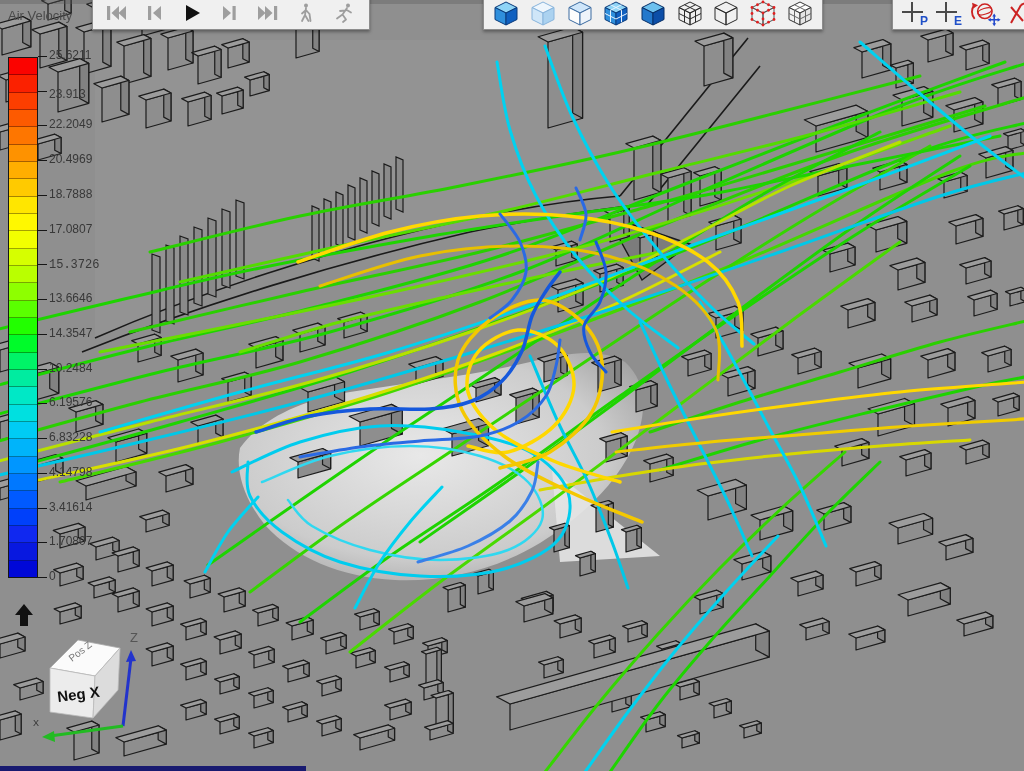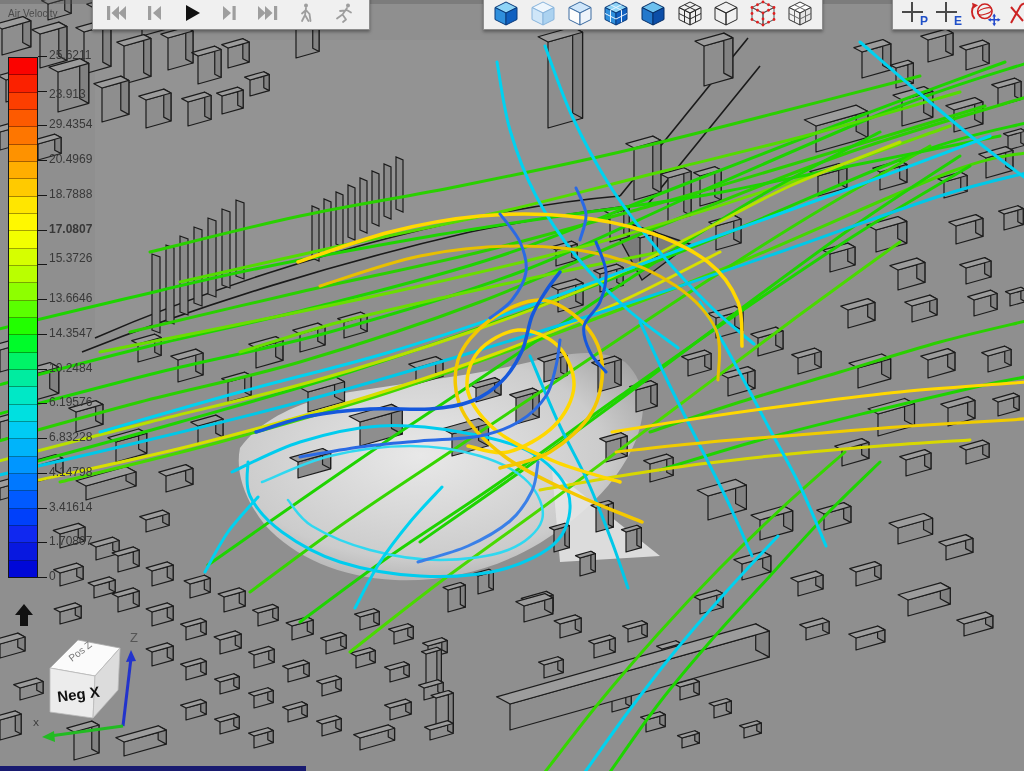--- a/index.html
+++ b/index.html
@@ -10,21 +10,21 @@
   .toolbar{position:absolute;top:-8px;height:38px;background:#f0f0f0;
            border:1px solid #8d8d8d;box-shadow:0 2px 3px rgba(0,0,0,.35);
            display:flex;align-items:flex-end;padding:0 6px 2px 6px;box-sizing:border-box;gap:4px;}
   .tb-btn{width:34px;height:28px;display:flex;align-items:center;justify-content:center;
           background:transparent;border:none;padding:0;cursor:pointer;}
   .tb-btn svg{display:block;}
   .top-smudge{position:absolute;left:0;top:0;width:1024px;height:4px;background:#5a5a5a;opacity:.35;}
   .tr-dark{position:absolute;right:0;top:0;width:6px;height:30px;background:#303030;}
   
   #legend{position:absolute;left:0;top:0;width:200px;height:620px;pointer-events:none;}
-  #legend-title{position:absolute;left:8px;top:8px;font-size:10px;color:#4a4a4a;}
+  #legend-title{position:absolute;left:8px;top:8px;font-size:13px;color:#4a4a4a;}
   #legend-bar{position:absolute;left:8px;top:57px;width:30px;height:521px;
               border:1.5px solid #161616;box-sizing:border-box;display:flex;flex-direction:column;}
   #legend-bar .seg{flex:1;border-bottom:1px solid rgba(0,0,0,.35);}
   #legend-bar .seg:last-child{border-bottom:none;}
   .tickline{position:absolute;width:9px;height:0;border-top:1.5px solid #161616;}
   .ticklabel{position:absolute;font-size:12px;color:#383838;white-space:nowrap;}
   .navy-strip{position:absolute;left:0;top:766px;width:306px;height:5px;background:#181a70;}
 </style>
 </head>
 <body>
@@ -1050,29 +1050,29 @@
         <div class="seg" style="background: rgb(16, 40, 240);"></div>
         <div class="seg" style="background: rgb(8, 24, 224);"></div>
         <div class="seg" style="background: rgb(0, 8, 216);"></div>
       </div>
     <div id="legend-ticks">
         <div class="tickline" style="left: 38px; top: 56px;"></div>
         <div class="ticklabel" style="left: 49px; top: 48px;">25.6211</div>
         <div class="tickline" style="left: 38px; top: 90.7333px;"></div>
         <div class="ticklabel" style="left: 49px; top: 87px;">23.913</div>
         <div class="tickline" style="left: 38px; top: 125.467px;"></div>
-        <div class="ticklabel" style="left: 49px; top: 117.467px;">29.4354</div>
+        <div class="ticklabel" style="left: 49px; top: 117.467px;">22.2049</div>
         <div class="tickline" style="left: 38px; top: 160.2px;"></div>
         <div class="ticklabel" style="left: 49px; top: 152.2px;">20.4969</div>
         <div class="tickline" style="left: 38px; top: 194.933px;"></div>
         <div class="ticklabel" style="left: 49px; top: 186.933px; text-align: center;">18.7888</div>
         <div class="tickline" style="left: 38px; top: 229.667px;"></div>
-        <div class="ticklabel" style="left: 49px; top: 221.667px; font-weight: bold;">17.0807</div>
+        <div class="ticklabel" style="left: 49px; top: 221.667px;">17.0807</div>
         <div class="tickline" style="left: 38px; top: 264.4px;"></div>
-        <div class="ticklabel" style="left: 49px; top: 251px;">15.3726</div>
+        <div class="ticklabel" style="left: 49px; top: 258px; font-family: Liberation Mono, monospace;">15.3726</div>
         <div class="tickline" style="left: 38px; top: 299.133px;"></div>
         <div class="ticklabel" style="left: 49px; top: 291.133px;">13.6646</div>
         <div class="tickline" style="left: 38px; top: 333.867px;"></div>
         <div class="ticklabel" style="left: 49px; top: 325.867px;">14.3547</div>
         <div class="tickline" style="left: 38px; top: 368.6px;"></div>
         <div class="ticklabel" style="left: 49px; top: 360.6px;">10.2484</div>
         <div class="tickline" style="left: 38px; top: 403.333px;"></div>
         <div class="ticklabel" style="left: 49px; top: 395.333px;">6.19576</div>
         <div class="tickline" style="left: 38px; top: 438.067px;"></div>
         <div class="ticklabel" style="left: 49px; top: 430.067px;">6.83228</div>

